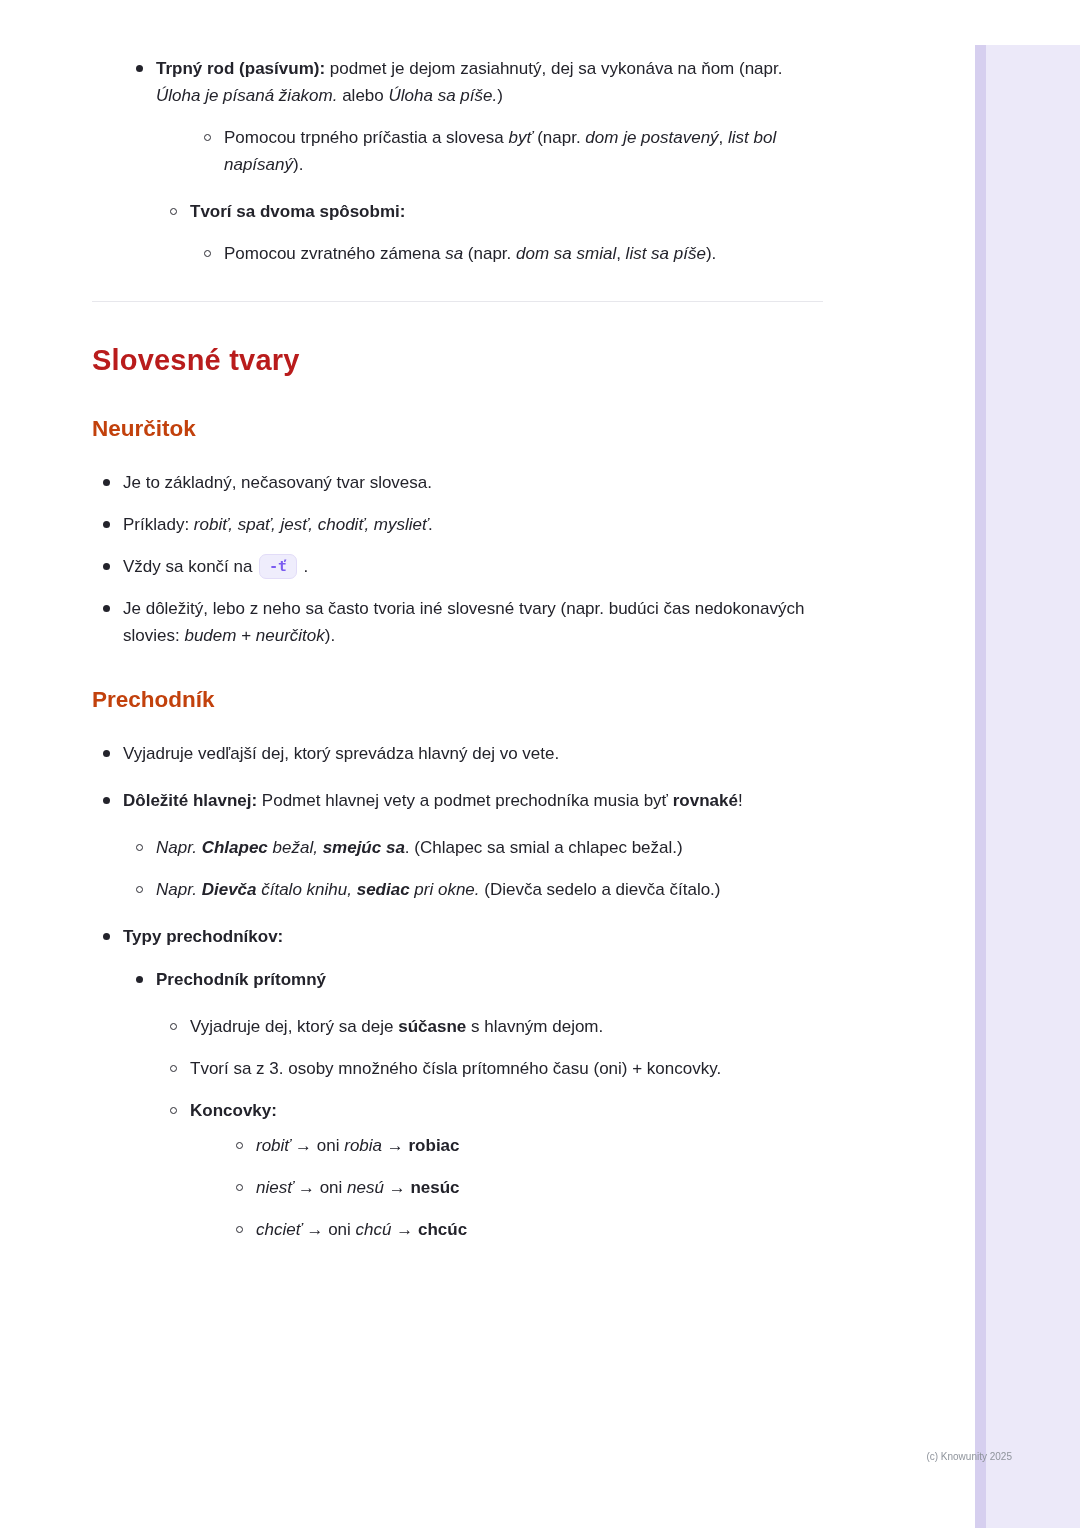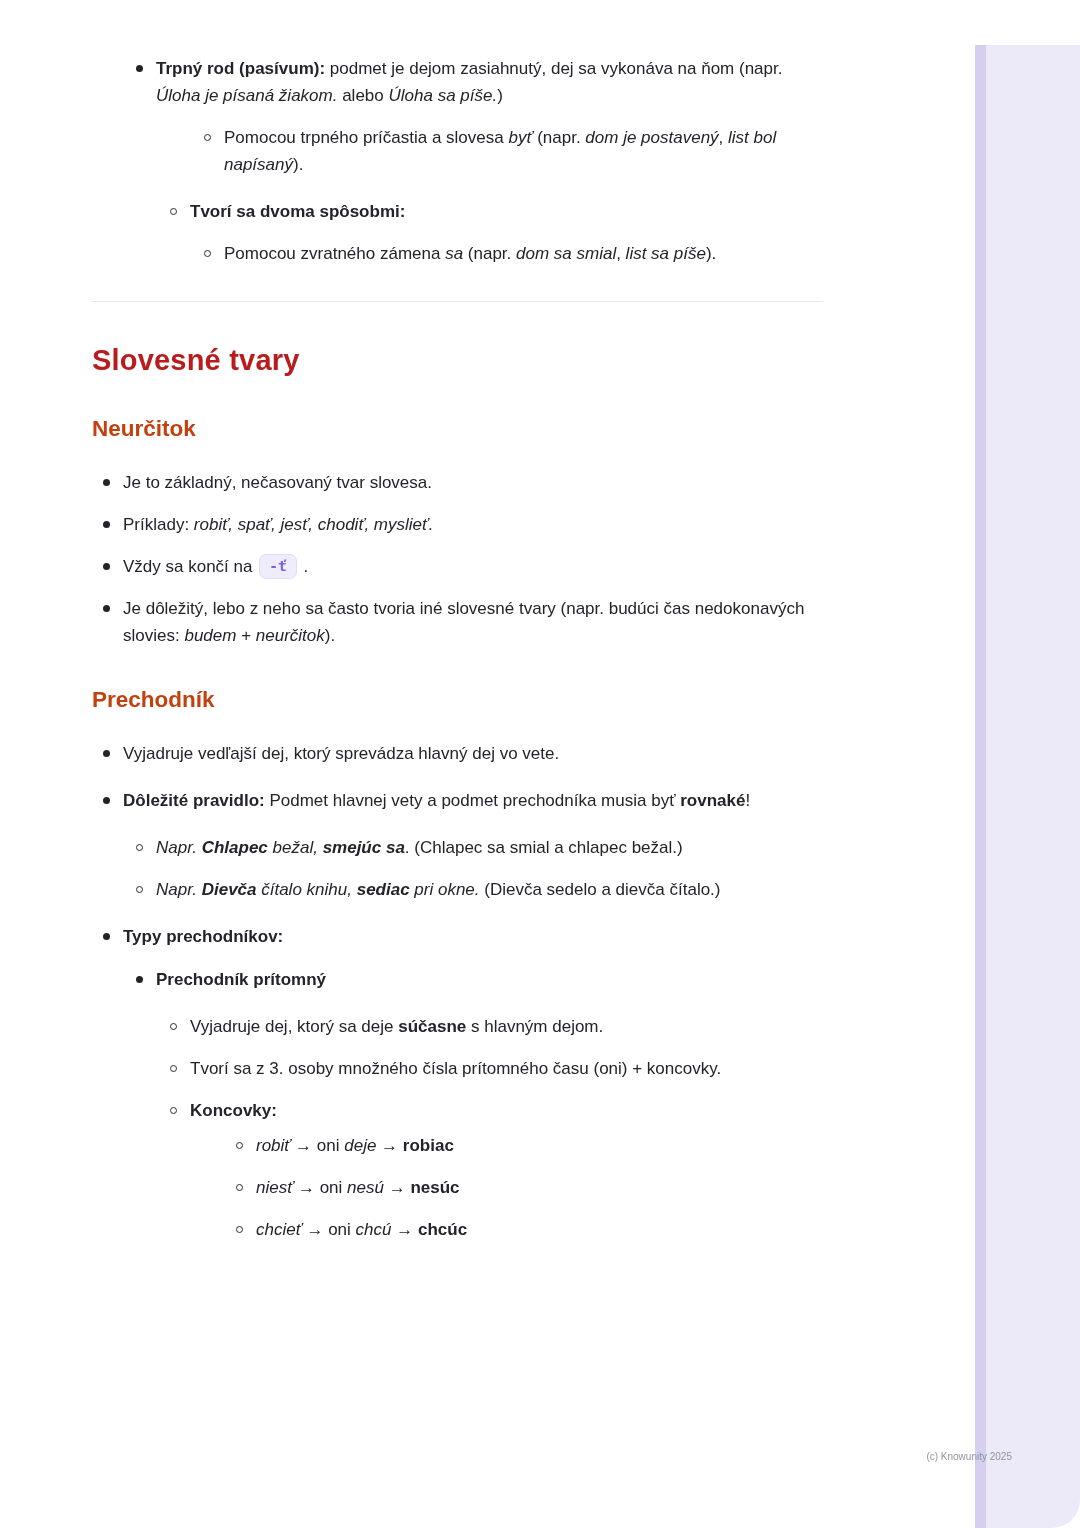--- a/index.html
+++ b/index.html
@@ -1,18 +1,18 @@
 <!DOCTYPE html>
 <html><head>
 <meta charset="utf-8">
 <style>
   * { margin:0; padding:0; box-sizing:border-box; }
   html,body { background:#ffffff; }
   body { font-family:"Liberation Sans", sans-serif; }
-  .page { position:relative; width:1080px; height:1528px; background:#ffffff; overflow:hidden;border-radius:28px; }
+  .page { position:relative; width:1080px; height:1528px; background:#ffffff; overflow:hidden; }
 
   
   .right-band { position:absolute; top:45px; right:0; bottom:0; width:94px; background:#ecE9f9; background:#ece9f9; }
   .scroll-strip { position:absolute; top:45px; right:94px; bottom:0; width:11px; background:#d6cfef; }
 
   .doc { position:absolute; top:0; left:0; width:1080px; padding-top:55px; color:#23232b; font-size:17px; line-height:27px; }
 
   .li { position:relative; margin-bottom:15px; margin-right:257px; }
   .lvl1 { margin-left:123px; }
   .lvl2 { margin-left:156px; }
@@ -102,21 +102,21 @@
 
     <h2 class="section">Prechodník</h2>
 
     <div class="list">
       <div class="li lvl1 disc" style="margin-bottom:20px">
         <span class="mk"></span>
         <div class="txt"><span>Vyjadruje vedľajší dej, ktorý sprevádza hlavný dej vo vete.</span></div>
       </div>
       <div class="li lvl1 disc" style="margin-bottom:20px">
         <span class="mk"></span>
-        <div class="txt just"><span class="b">Dôležité pravidlo:</span><span> Podmet hlavnej vety a podmet prechodníka musia byť </span><span class="b">rovnaké</span><span>!</span></div>
+        <div class="txt just"><span class="b">Dôležité hlavnej:</span><span> Podmet hlavnej vety a podmet prechodníka musia byť </span><span class="b">rovnaké</span><span>!</span></div>
       </div>
       <div class="li lvl2 circ">
         <span class="mk"></span>
         <div class="txt"><span class="i">Napr. </span><span class="b i">Chlapec</span><span class="i"> bežal, </span><span class="b i">smejúc sa</span><span>. (Chlapec sa smial a chlapec bežal.)</span></div>
       </div>
       <div class="li lvl2 circ" style="margin-bottom:20px">
         <span class="mk"></span>
         <div class="txt"><span class="i">Napr. </span><span class="b i">Dievča</span><span class="i"> čítalo knihu, </span><span class="b i">sediac</span><span class="i"> pri okne.</span><span> (Dievča sedelo a dievča čítalo.)</span></div>
       </div>
       <div class="li lvl1 disc" style="margin-bottom:16px">
@@ -134,21 +134,21 @@
       <div class="li lvl3 circ">
         <span class="mk"></span>
         <div class="txt"><span>Tvorí sa z 3. osoby množného čísla prítomného času (oni) + koncovky.</span></div>
       </div>
       <div class="li lvl3 circ" style="margin-bottom:8px">
         <span class="mk"></span>
         <div class="txt"><span class="b">Koncovky:</span></div>
       </div>
       <div class="li lvl5 circ">
         <span class="mk"></span>
-        <div class="txt"><span class="i">robiť</span><span> → oni </span><span class="i">deje</span><span> → </span><span class="b">robiac</span></div>
+        <div class="txt"><span class="i">robiť</span><span> → oni </span><span class="i">robia</span><span> → </span><span class="b">robiac</span></div>
       </div>
       <div class="li lvl5 circ">
         <span class="mk"></span>
         <div class="txt"><span class="i">niesť</span><span> → oni </span><span class="i">nesú</span><span> → </span><span class="b">nesúc</span></div>
       </div>
       <div class="li lvl5 circ">
         <span class="mk"></span>
         <div class="txt"><span class="i">chcieť</span><span> → oni </span><span class="i">chcú</span><span> → </span><span class="b">chcúc</span></div>
       </div>
     </div>

